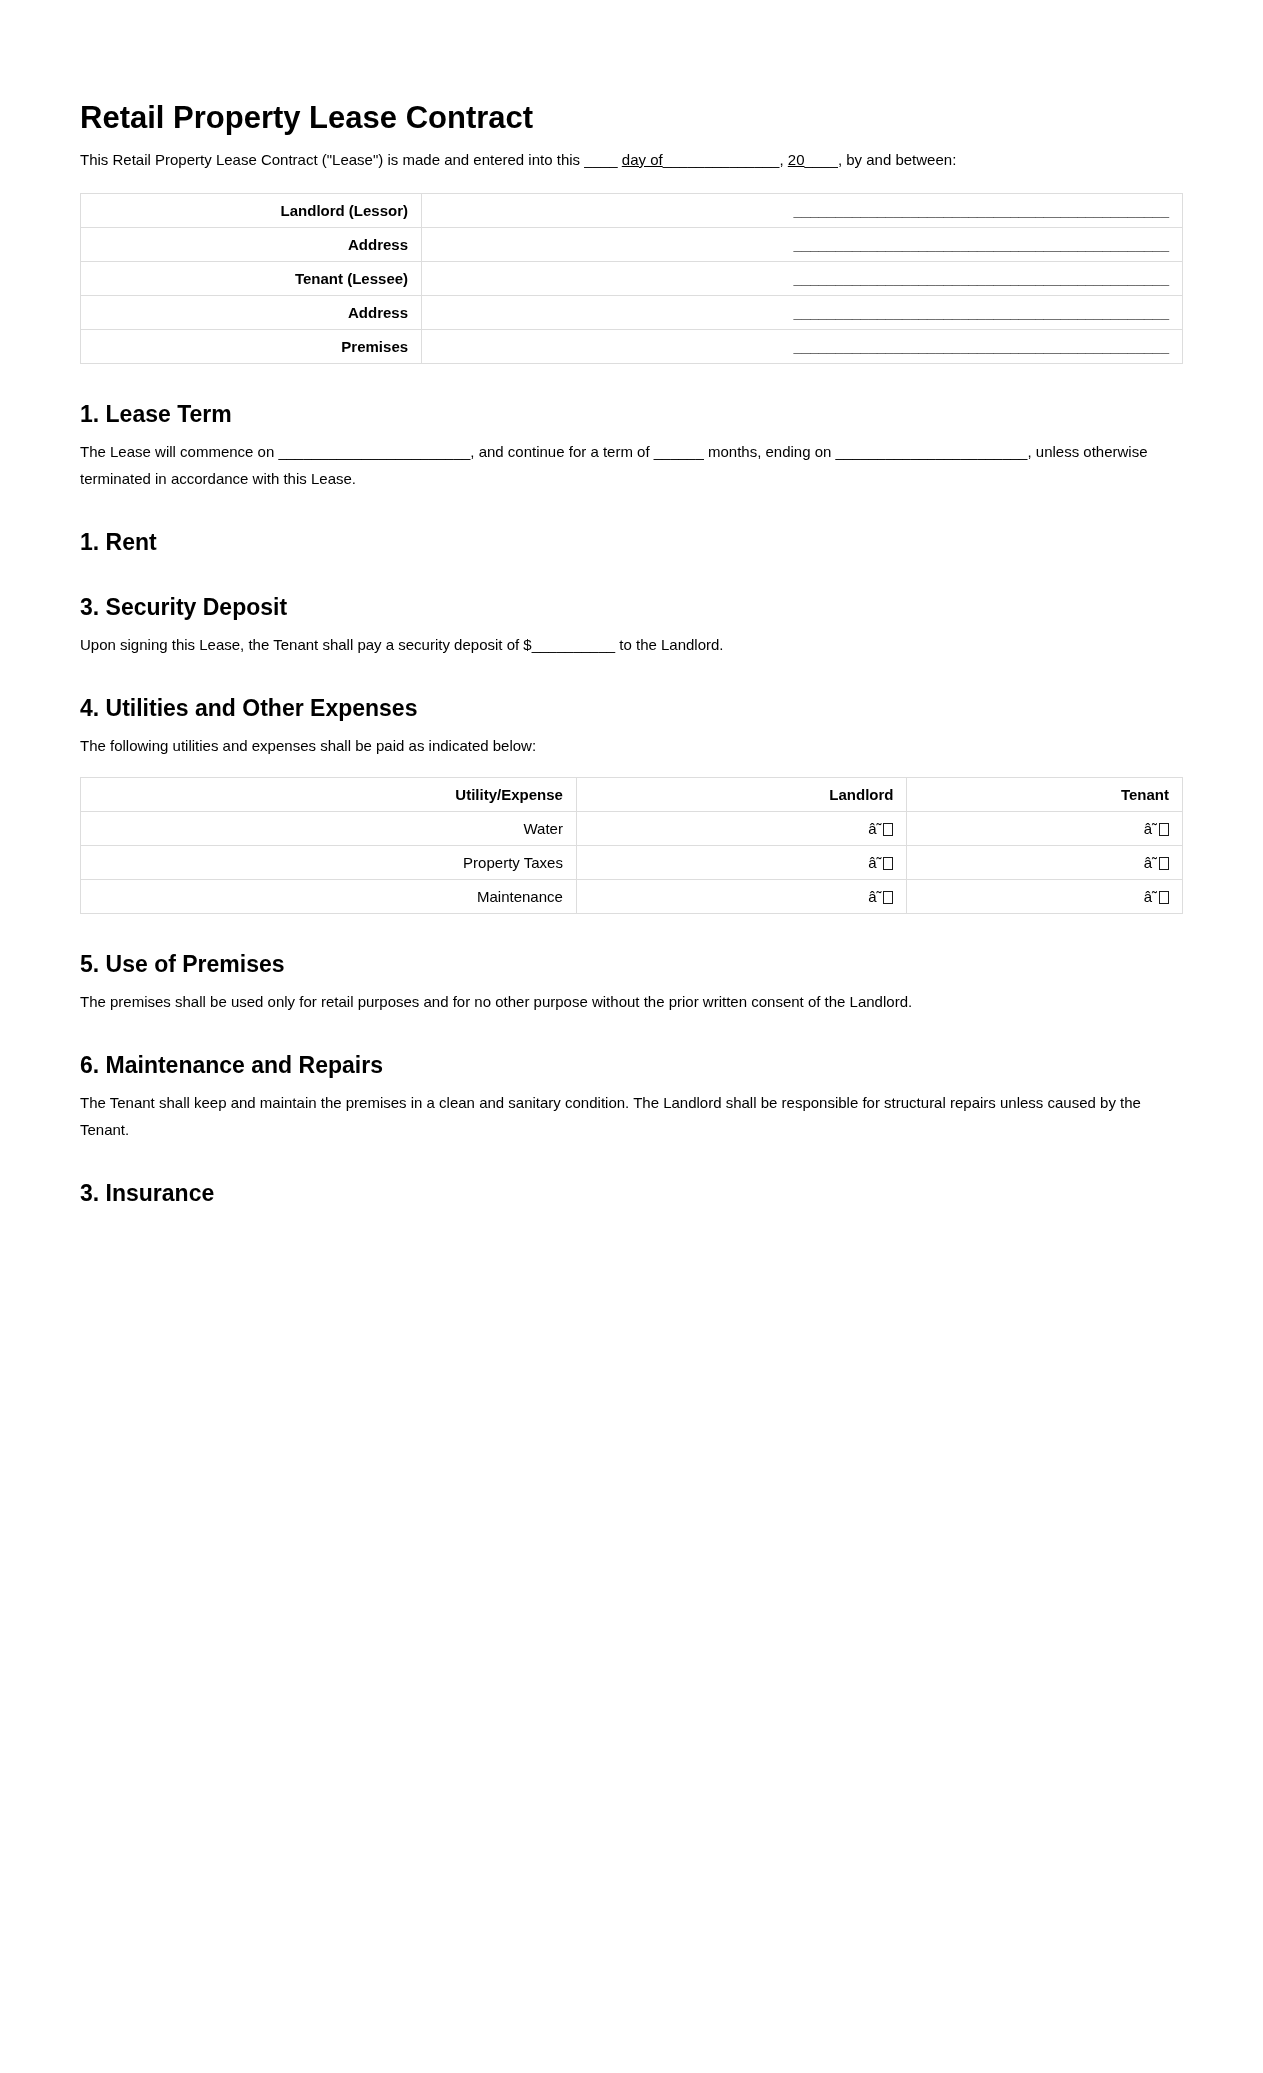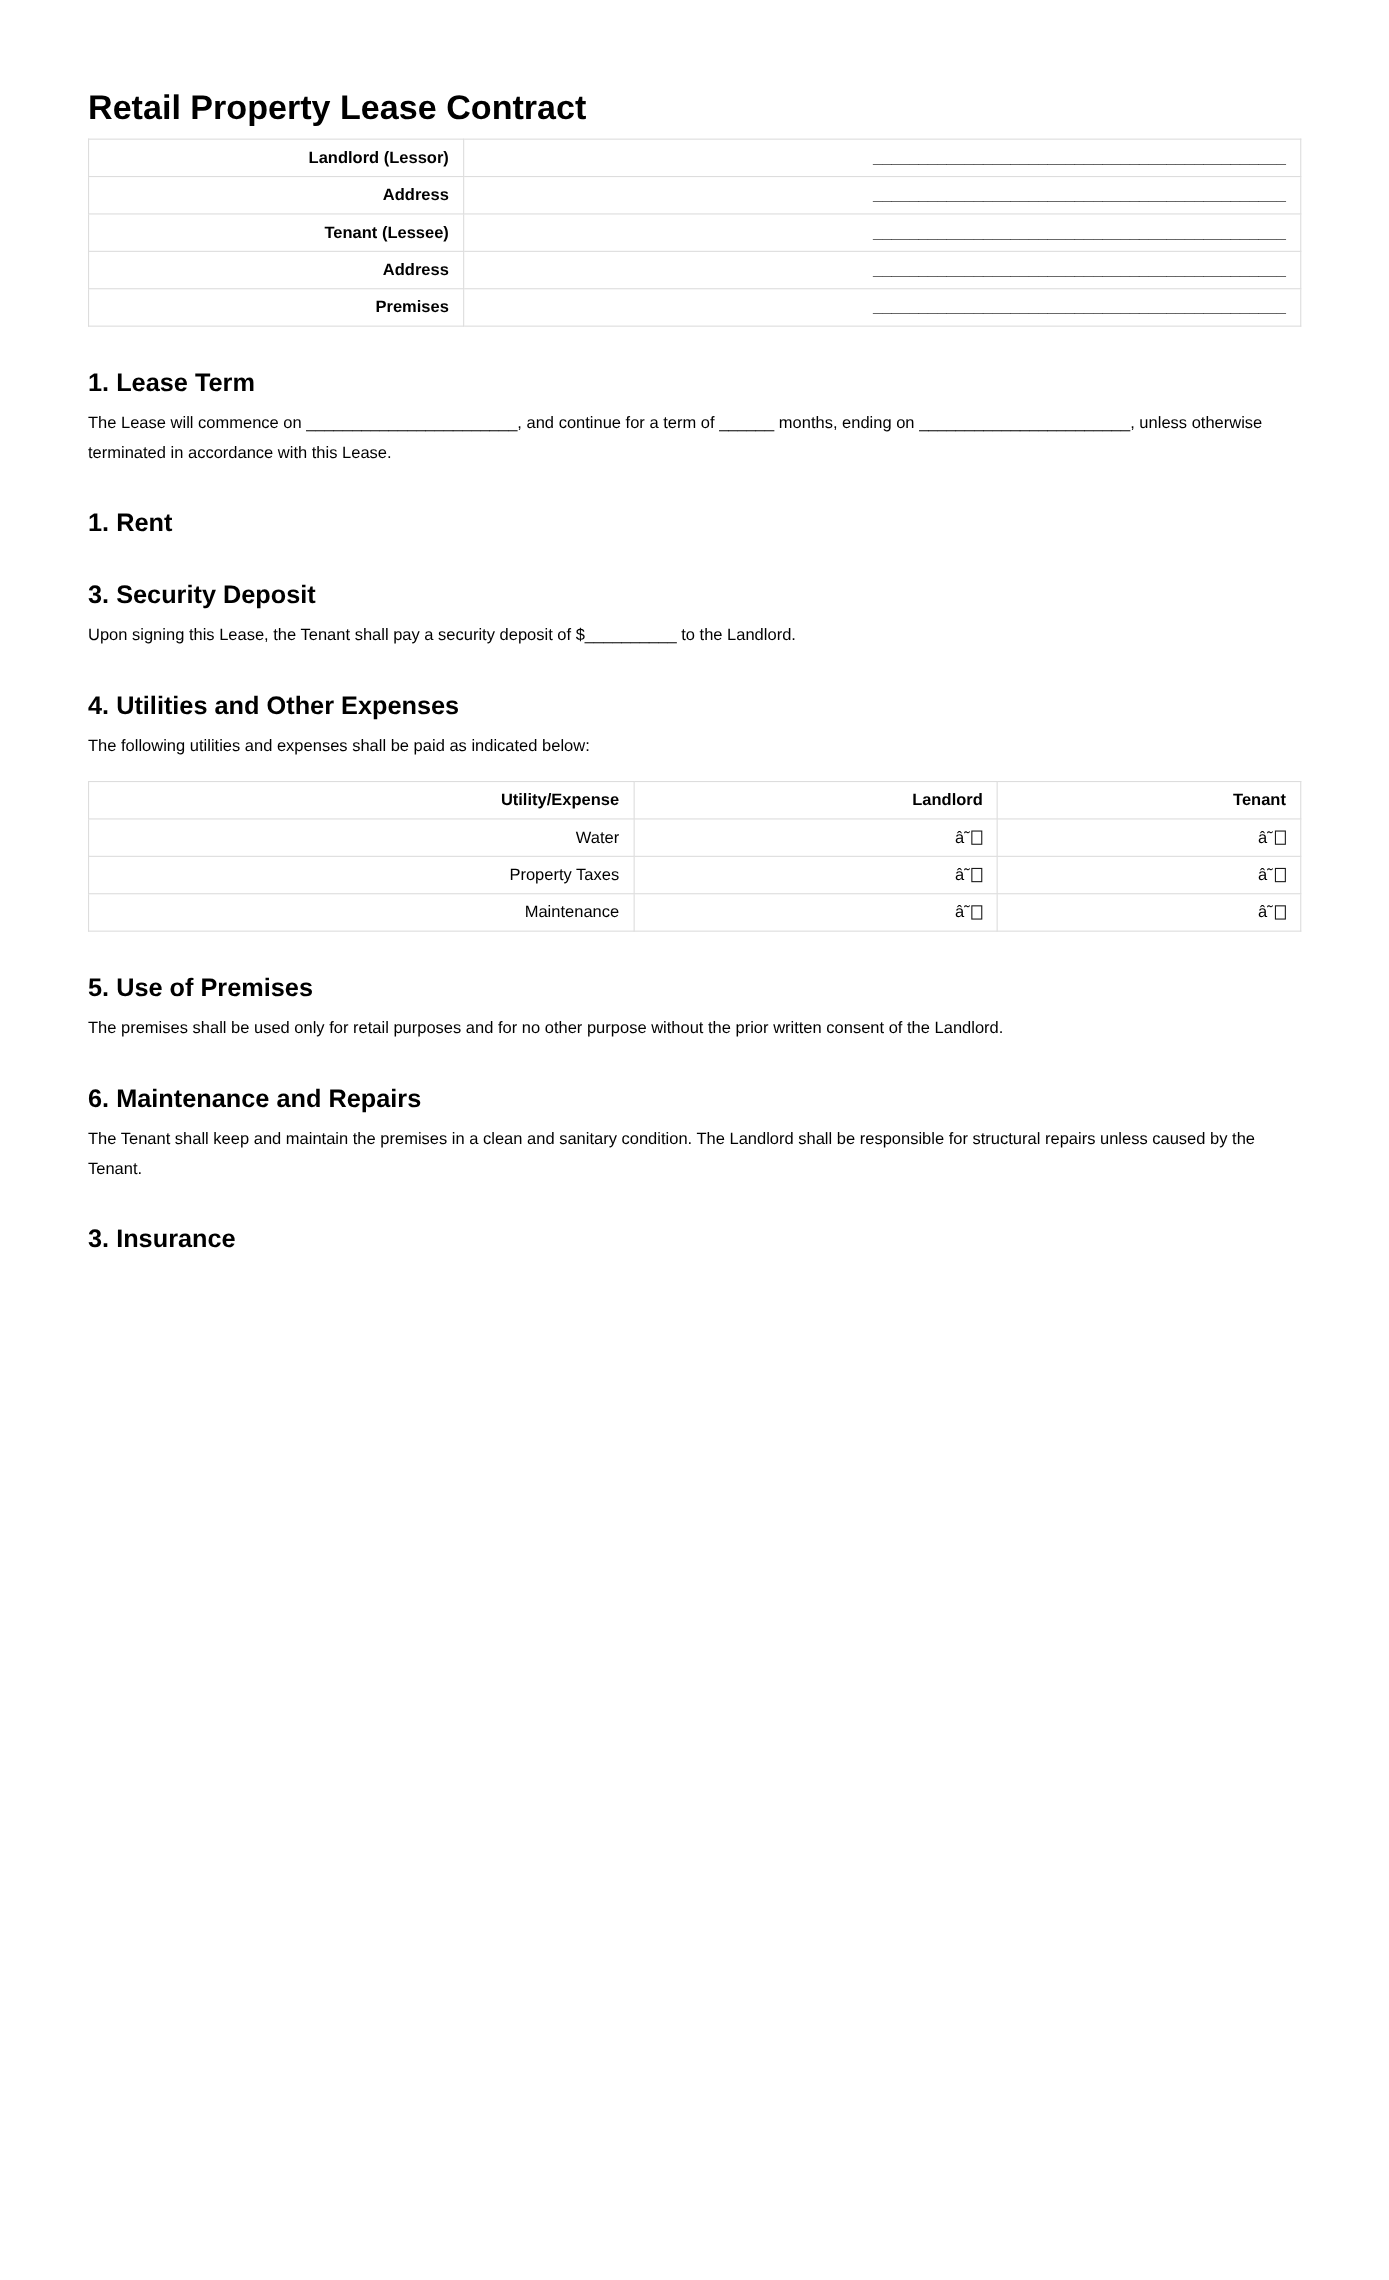--- a/index.html
+++ b/index.html
@@ -9,23 +9,22 @@
   }
   body {
     width: 1263px;
     min-height: 2073px;
     color: #000000;
     font-family: "Liberation Sans", sans-serif;
     font-size: 15px;
     -webkit-font-smoothing: antialiased;
   }
   .page {
-    padding: 52px 80px 60px 80px;
+    padding: 100px 80px 60px 80px;
     box-sizing: border-box;
-    margin-top: 28px;
   }
   h1 {
     font-size: 31px;
     line-height: 36px;
     font-weight: 700;
     margin: 0 0 10px 0;
   }
   p.intro {
     margin: 0 0 20px 0;
     line-height: 27px;
@@ -85,20 +84,21 @@
   }
   .last-heading { margin-bottom: 0; }
 </style>
 </head>
 <body>
 
 <div class="page">
 
   <h1>Retail Property Lease Contract</h1>
 
+  <p class="intro"><span>This Retail Property Lease Contract ("Lease") is made and entered into this </span><span class="blank">____</span><span> </span><span class="u">day of</span><span class="blank">______________</span><span>, </span><span class="u">20</span><span class="blank">____</span><span>, by and between:</span></p>
 
   <table class="parties">
     <tbody>
       <tr>
         <td class="label-cell">Landlord (Lessor)</td>
         <td class="value-cell"><span class="blank">_____________________________________________</span></td>
       </tr>
       <tr>
         <td class="label-cell">Address</td>
         <td class="value-cell"><span class="blank">_____________________________________________</span></td>

